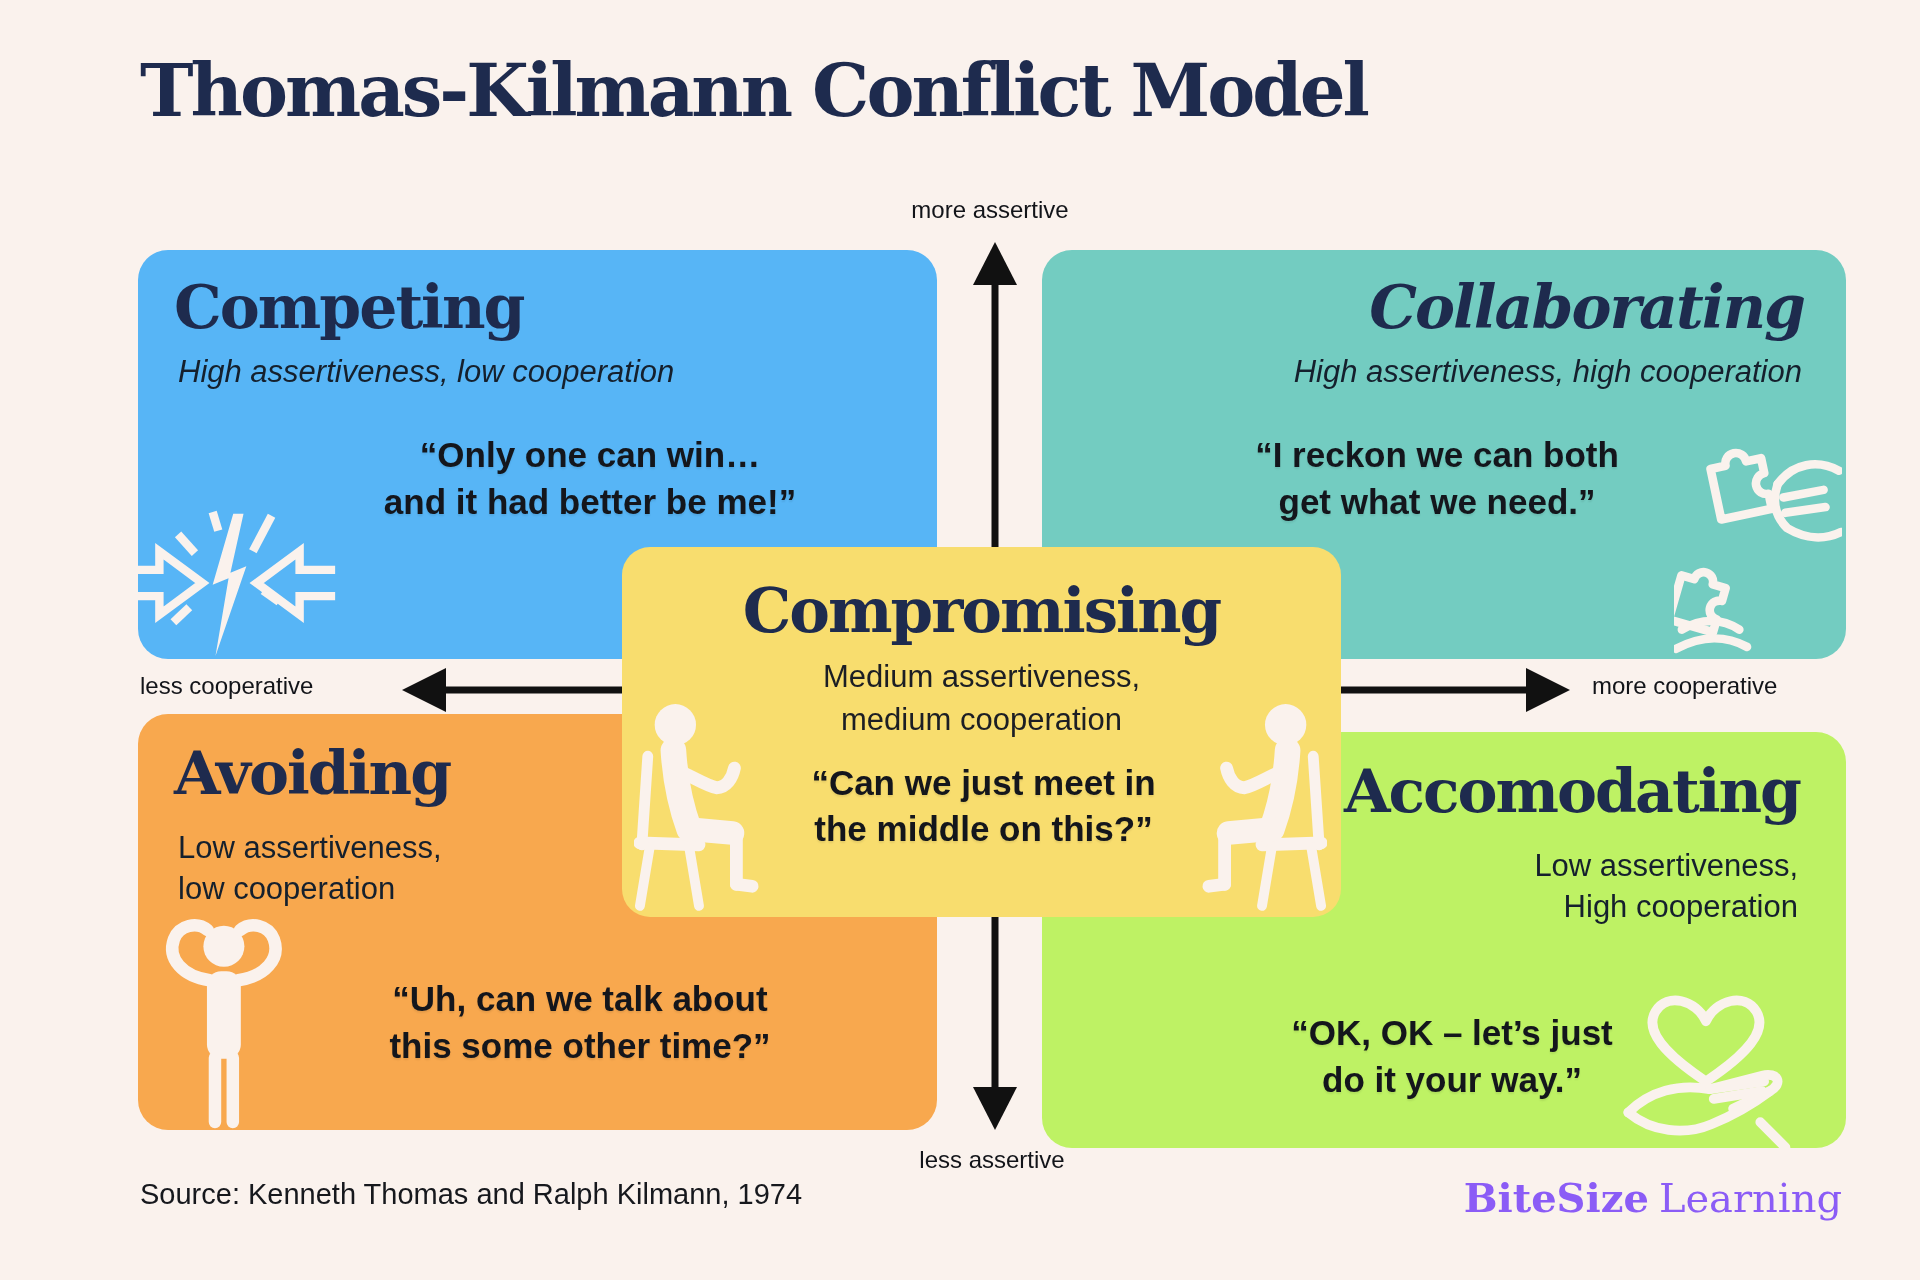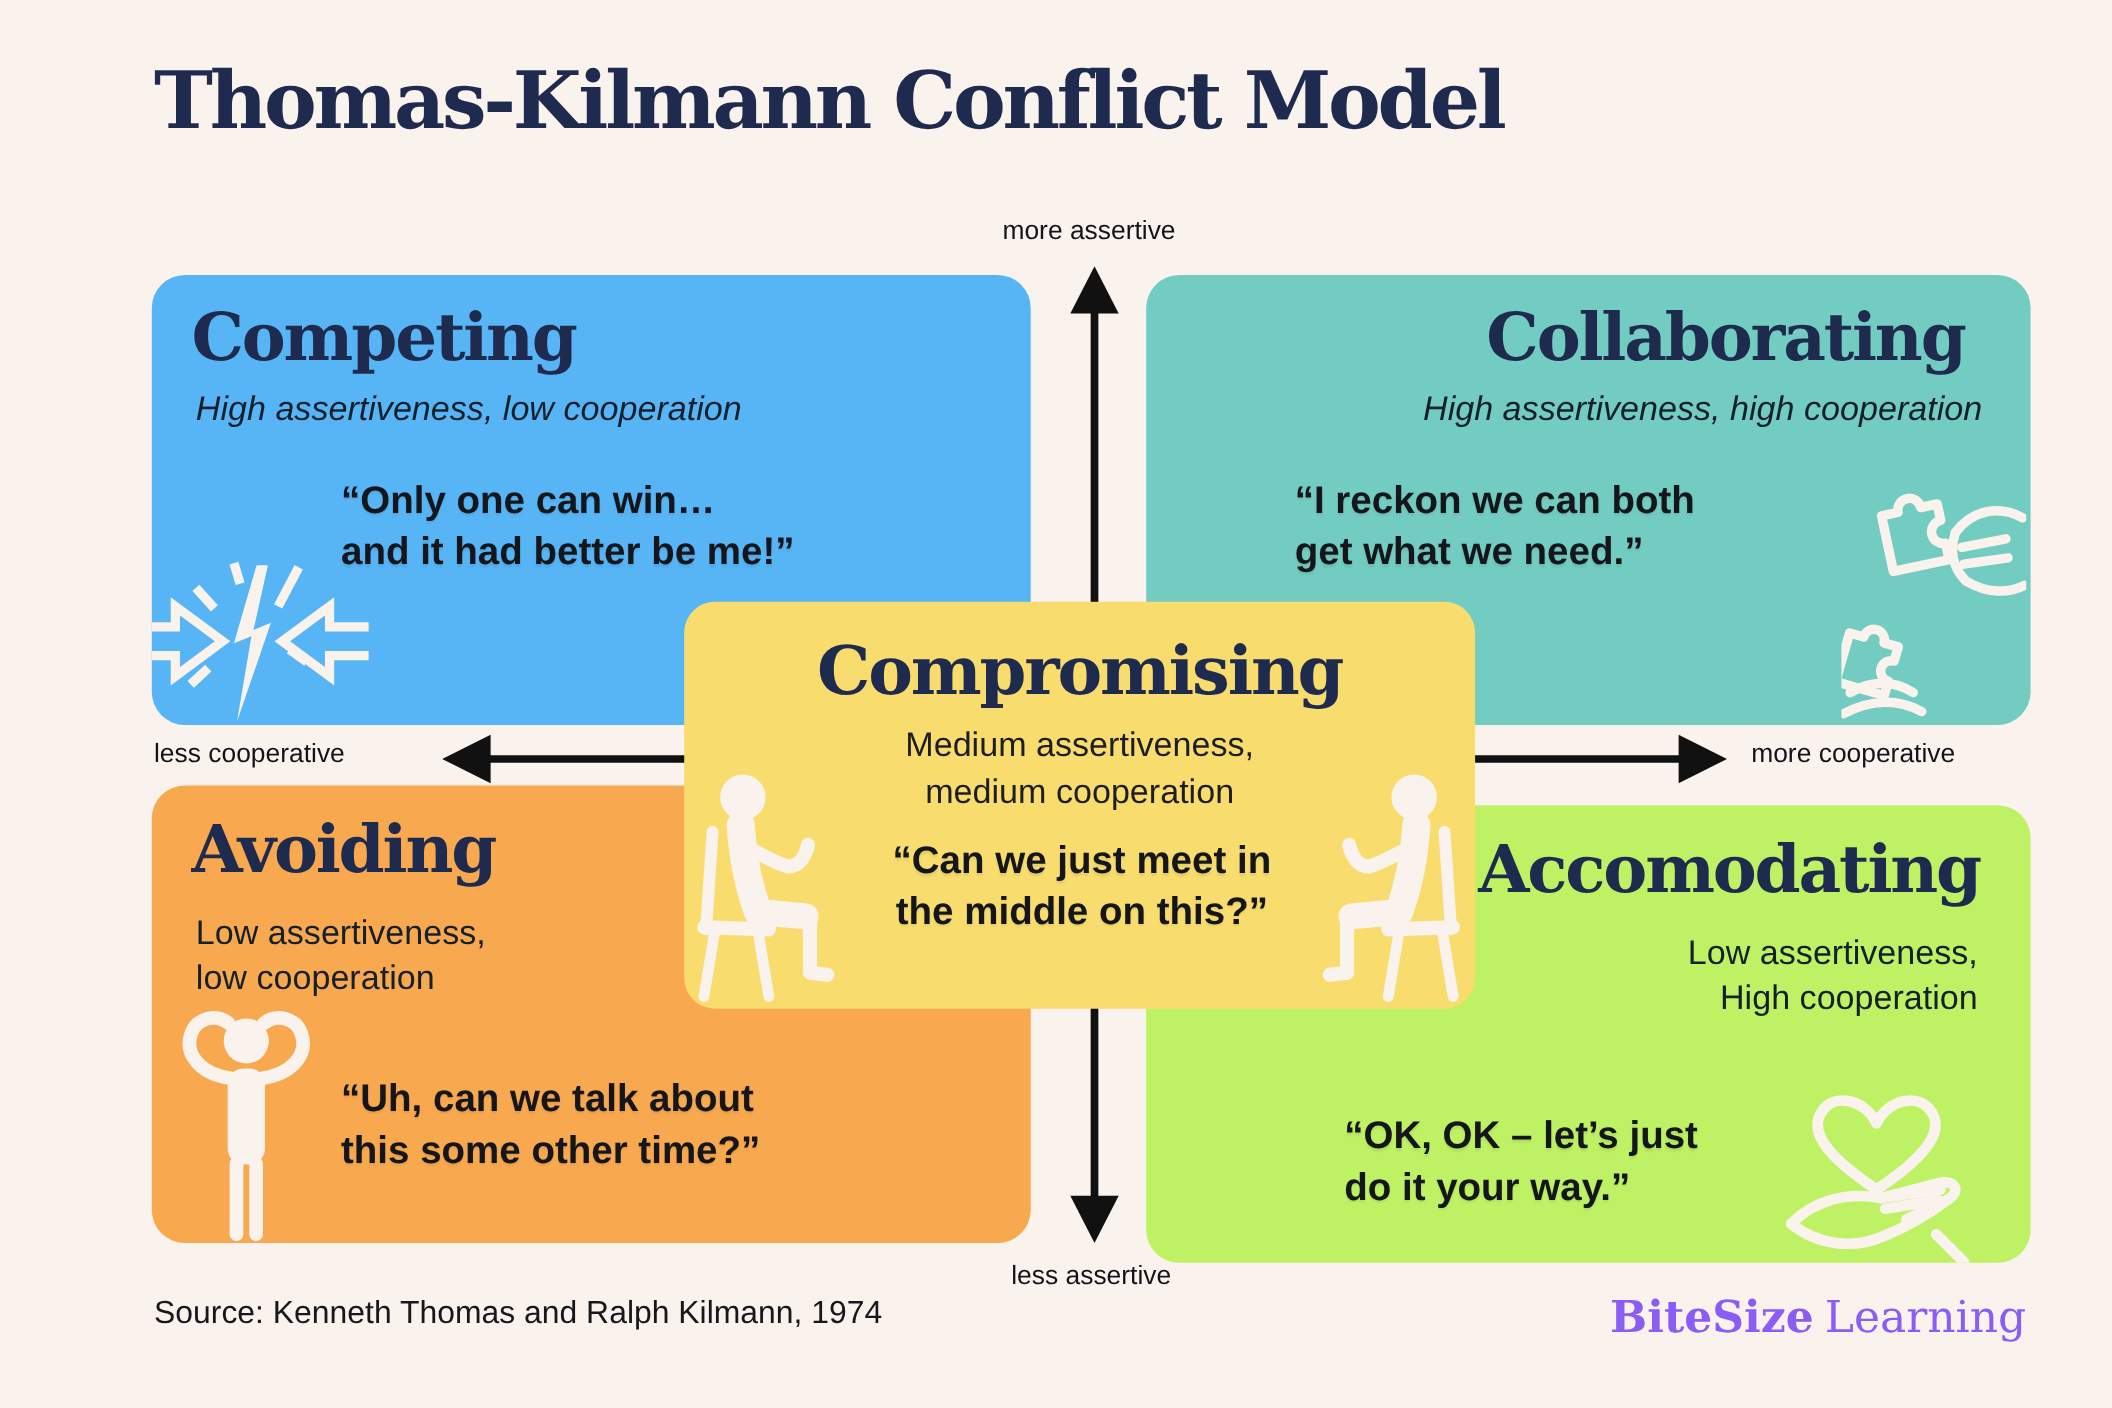--- a/index.html
+++ b/index.html
@@ -70,32 +70,33 @@
     white-space: nowrap;
   }
   .q-sub.italic { font-style: italic; }
   .q-quote {
     position: absolute;
     margin: 0;
     font-weight: bold;
     font-size: 35px;
     line-height: 1.34;
     color: #14161c;
+    text-align: center;
     text-shadow: 0 2px 2px rgba(0,0,0,0.08);
   }
   .right-align { text-align: right; }
 
   
   .quad-competing .q-title { left: 36px; top: 22px; }
   .quad-competing .q-sub   { left: 40px; top: 102px; }
   .quad-competing .q-quote { left: 172px; top: 182px; width: 560px; }
   .icon-collision { position: absolute; left: -16px; bottom: -4px; }
 
   
-  .quad-collaborating .q-title { right: 60px; top: 22px; }
+  .quad-collaborating .q-title { right: 42px; top: 22px; font-style: italic; }
   .quad-collaborating .q-sub   { right: 44px; top: 102px; }
   .quad-collaborating .q-quote { left: 135px; top: 182px; width: 520px; }
   .icon-puzzle { position: absolute; right: 4px; bottom: -8px; }
 
   
   .quad-avoiding .q-title { left: 36px; top: 24px; }
   .quad-avoiding .q-sub   { left: 40px; top: 114px; }
   .quad-avoiding .q-quote { left: 172px; top: 262px; width: 540px; }
   .icon-standing { position: absolute; left: 18px; bottom: 0; }
 

